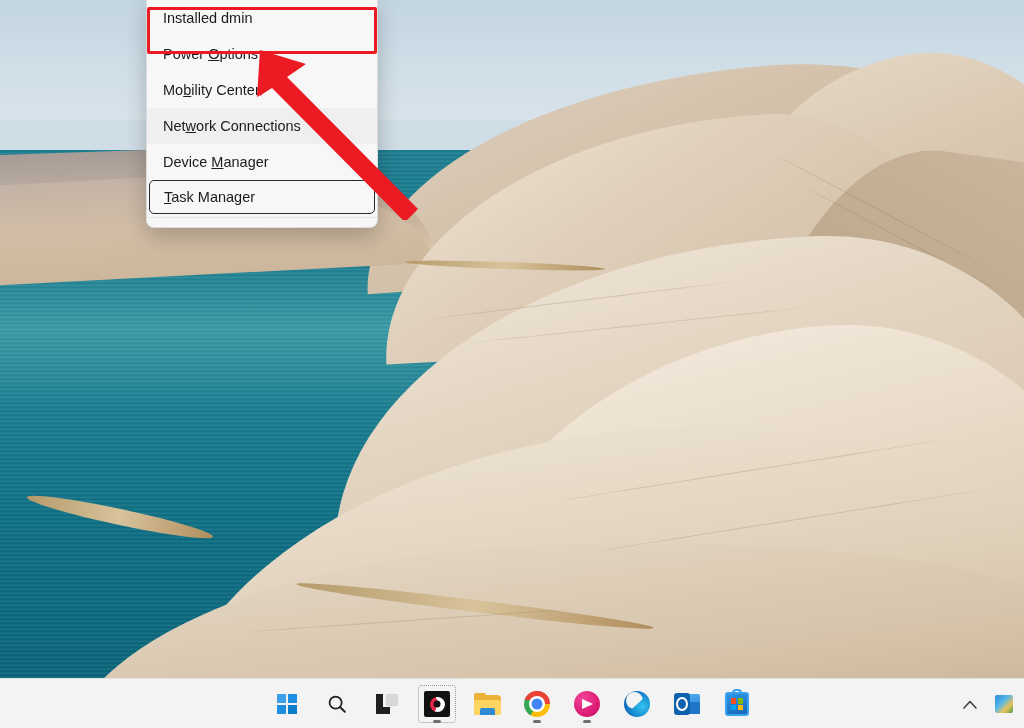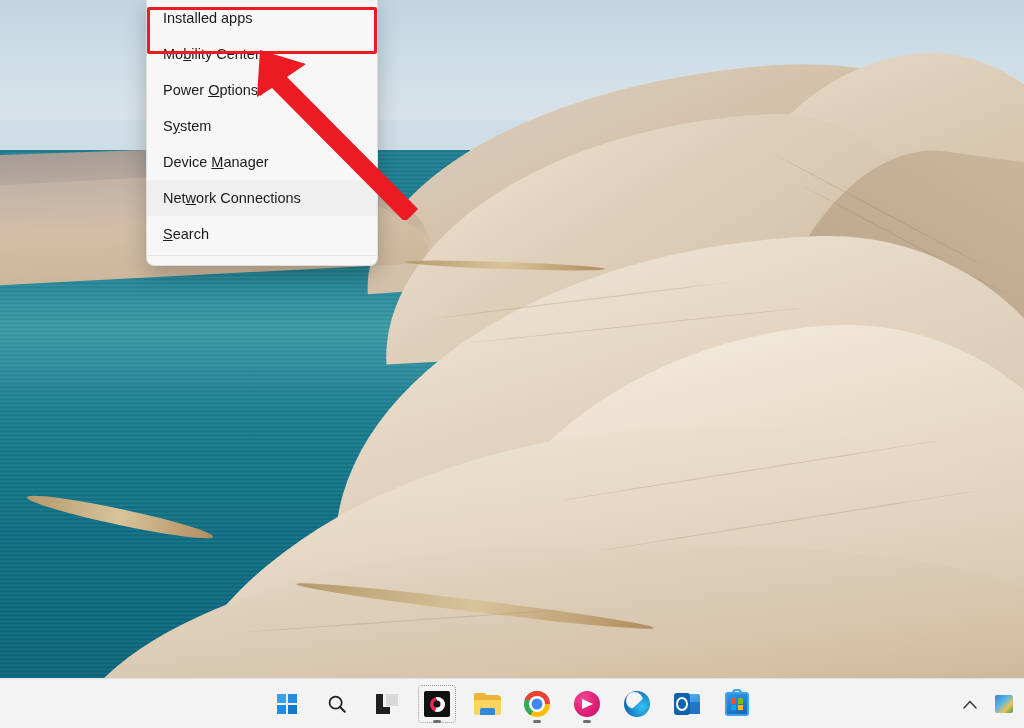--- a/index.html
+++ b/index.html
@@ -297,39 +297,36 @@
     <div class="ripple" style="left:760px;top:210px;width:240px;transform:rotate(28deg);"></div>
     <div class="ripple" style="left:790px;top:240px;width:230px;transform:rotate(28deg);"></div>
     <div class="ripple" style="left:560px;top:470px;width:380px;transform:rotate(-9deg);"></div>
     <div class="ripple" style="left:600px;top:520px;width:380px;transform:rotate(-9deg);"></div>
     <div class="ripple" style="left:250px;top:620px;width:320px;transform:rotate(-4deg);"></div>
   </div>
 
   <div id="winx-menu">
 
   <div class="menu-item">
-        <span class="lbl">Installed apps</span>
+        <span class="lbl">Installed dmin</span>
+      </div>
+      <div class="menu-item">
+        <span class="lbl">Power <u>O</u>ptions</span>
       </div>
       <div class="menu-item">
         <span class="lbl">Mo<u>b</u>ility Center</span>
       </div>
-      <div class="menu-item">
-        <span class="lbl">Power <u>O</u>ptions</span>
-      </div>
-      <div class="menu-item">
-        <span class="lbl">S<u>y</u>stem</span>
+      <div class="menu-item hover">
+        <span class="lbl">Net<u>w</u>ork Connections</span>
       </div>
       <div class="menu-item">
         <span class="lbl">Device <u>M</u>anager</span>
       </div>
-      <div class="menu-item hover">
-        <span class="lbl">Net<u>w</u>ork Connections</span>
-      </div>
-      <div class="menu-item">
-        <span class="lbl"><u>S</u>earch</span>
+      <div class="menu-item focus-ring">
+        <span class="lbl"><u>T</u>ask Manager</span>
       </div>
       <div class="menu-sep"></div>
     </div>
 
   <div id="hilite-box"></div>
 
   <svg id="arrow-svg" viewBox="0 0 200 190">
     <polygon points="22,22 62,36 45,46 176,181 163,190 33,56 20,66" fill="#ec1b23"></polygon>
     <polygon points="20,20 66,34 47,47 178,179 165,192 32,58 17,67" fill="#ec1b23"></polygon>
   </svg>

